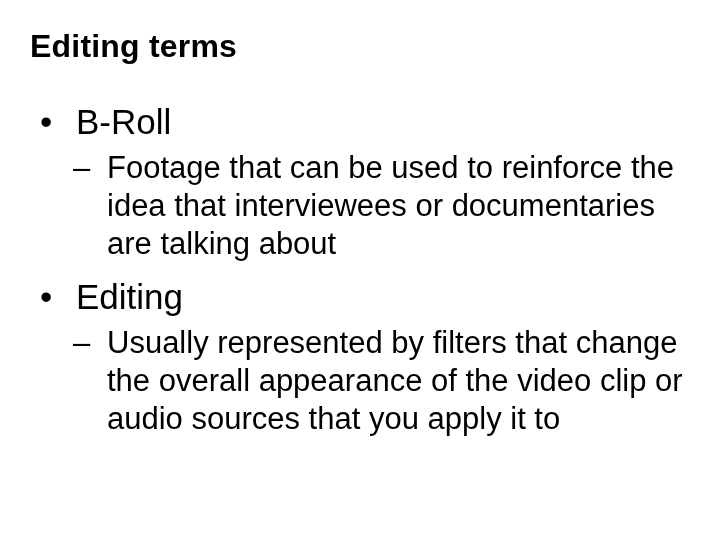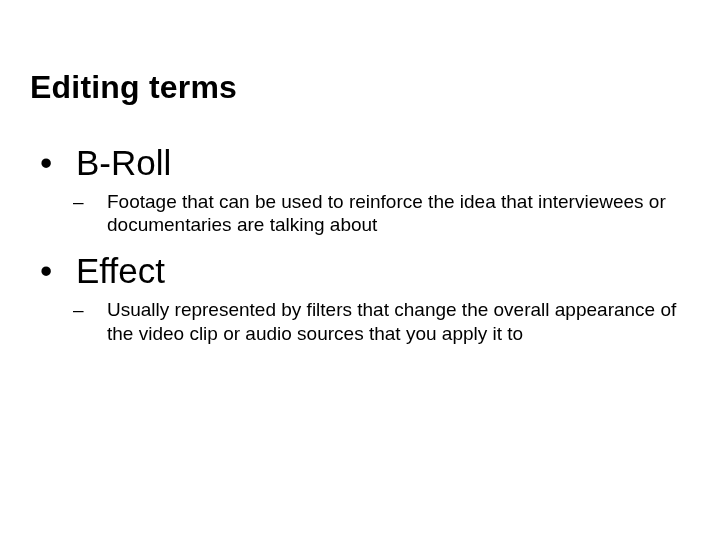--- a/index.html
+++ b/index.html
@@ -9,41 +9,40 @@
     height: 540px;
     background: #ffffff;
     font-family: Arial, Helvetica, sans-serif;
     color: #000;
   }
   .slide {
     box-sizing: border-box;
     width: 720px;
     height: 416px;
     padding: 28px 30px 30px 30px;
-    margin-top: 41px;
   }
   .title {
     font-size: 32px;
     font-weight: 700;
     margin: 0 0 36px 0;
     letter-spacing: 0.2px;
   }
   .lvl1 {
     font-size: 35px;
     line-height: 1.2;
     margin: 0 0 6px 28px;
     text-indent: -18px;
     padding-left: 18px;
   }
   .lvl1 .bullet {
     display: inline-block;
     width: 18px;
   }
   .lvl2 {
-    font-size: 19px;
+    font-size: 31px;
     line-height: 1.22;
     margin: 0 0 14px 60px;
     text-indent: -17px;
     padding-left: 17px;
     max-width: 580px;
   }
   .lvl2 .dash {
     display: inline-block;
     width: 17px;
   }
@@ -55,18 +54,18 @@
   <h1 class="title">Editing terms</h1>
 
   <div class="lvl1">
     <span class="bullet">•</span><span>B-Roll</span>
   </div>
   <div class="lvl2">
     <span class="dash">–</span><span>Footage that can be used to reinforce the idea that interviewees or documentaries are talking about</span>
   </div>
 
   <div class="lvl1">
-    <span class="bullet">•</span><span>Effect</span>
+    <span class="bullet">•</span><span>Editing</span>
   </div>
   <div class="lvl2">
     <span class="dash">–</span><span>Usually represented by filters that change the overall appearance of the video clip or audio sources that you apply it to</span>
   </div>
 </div>
 
 </body></html>

